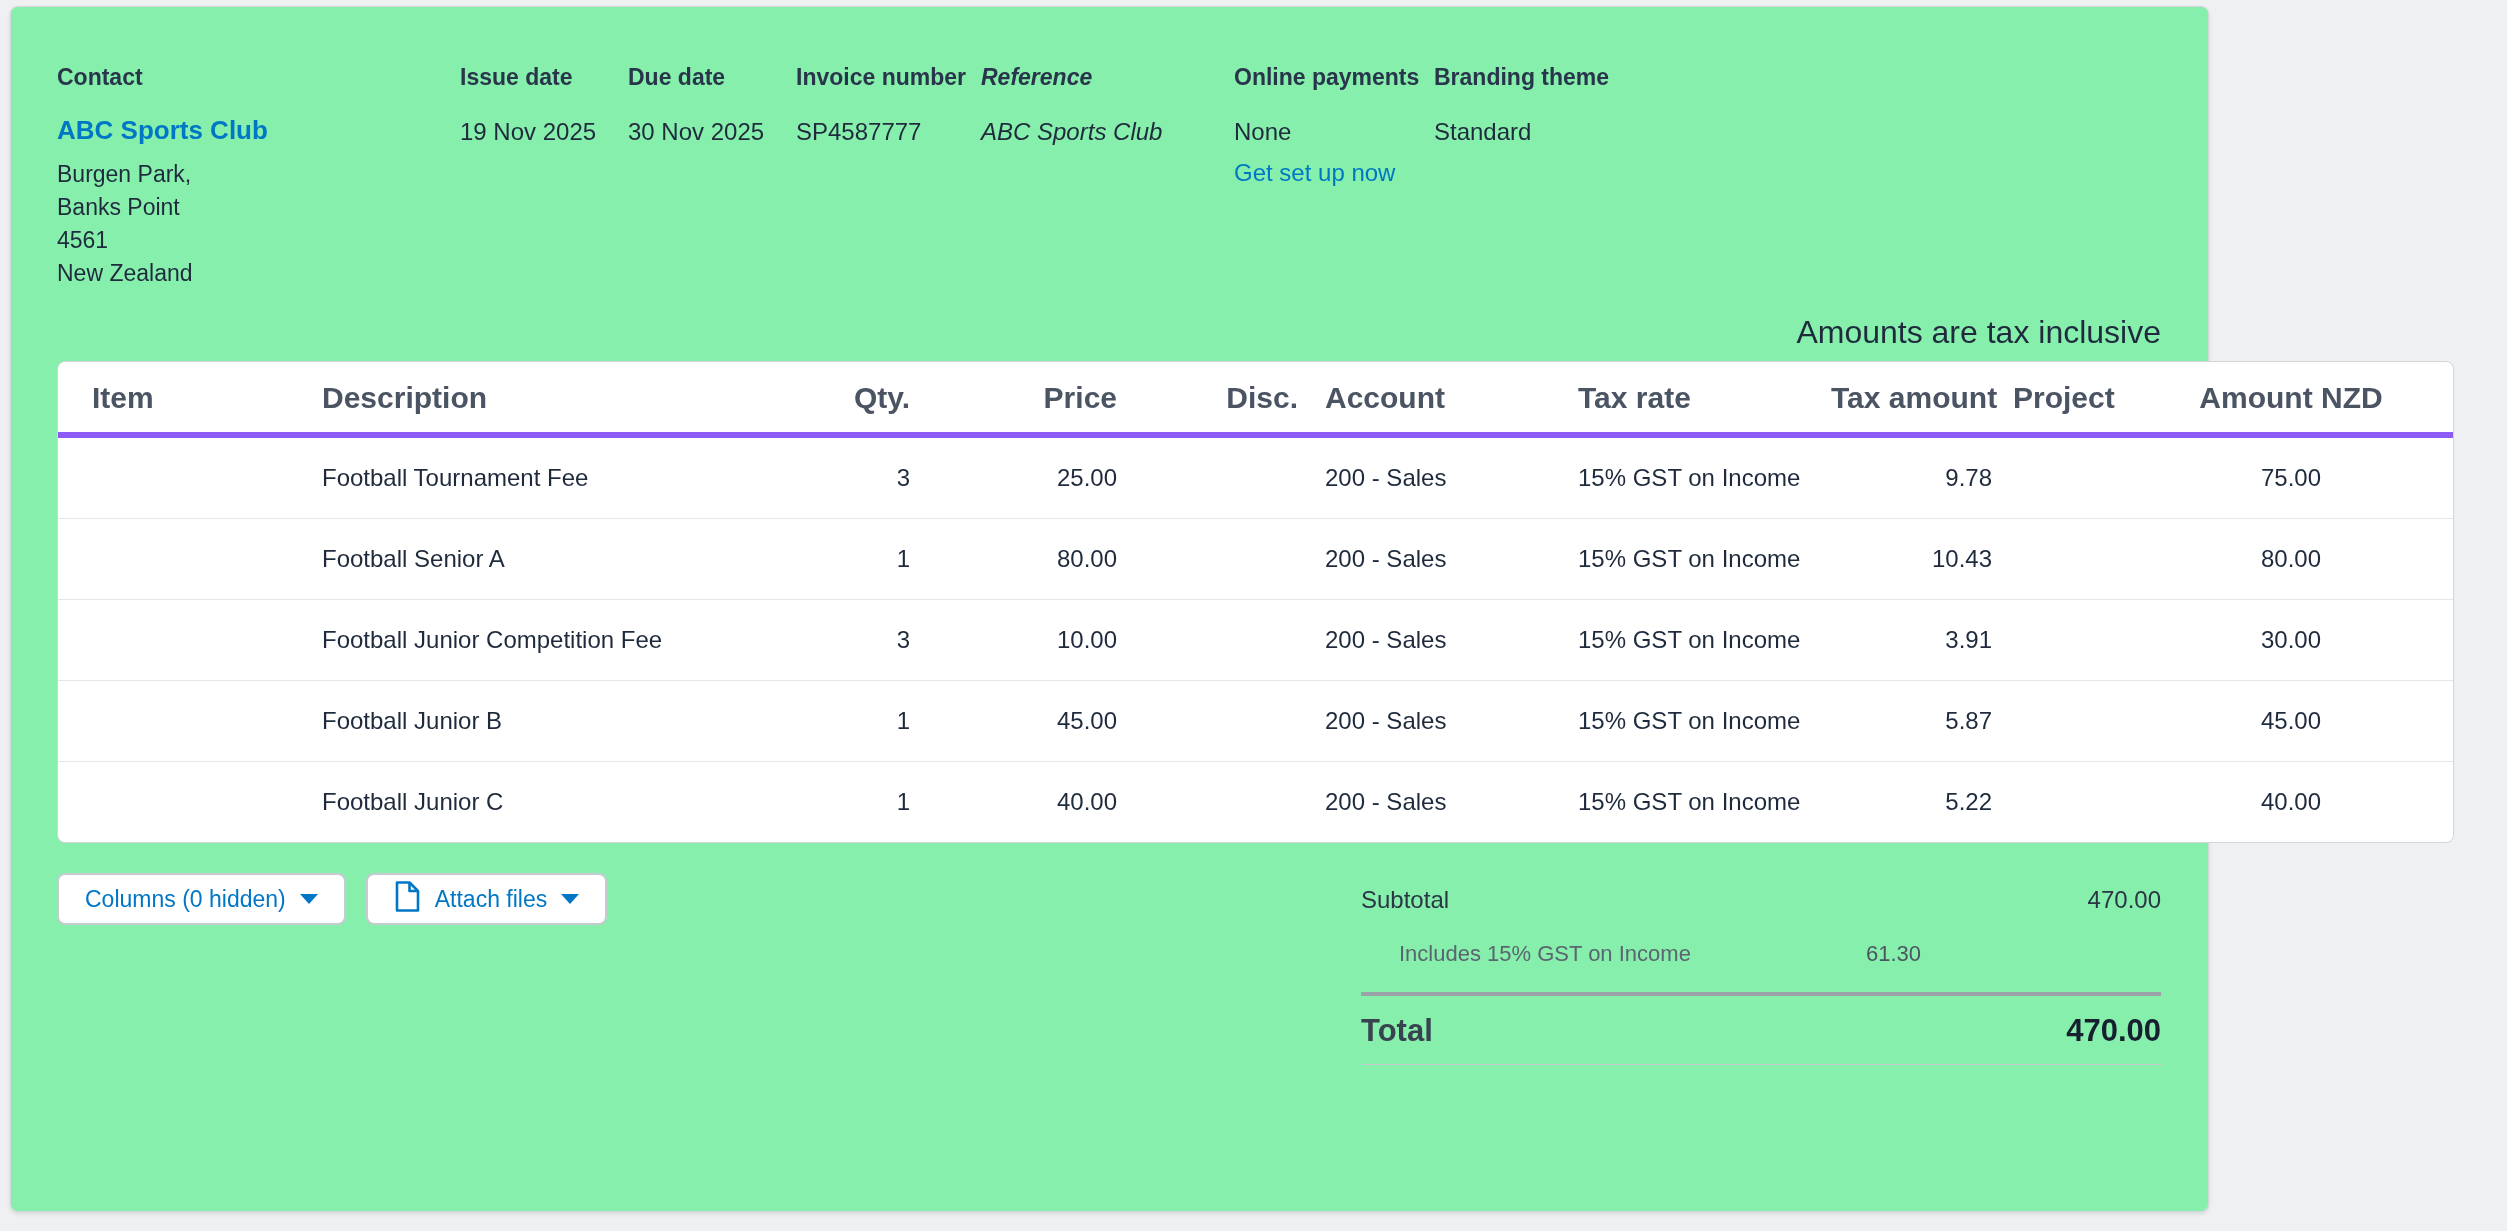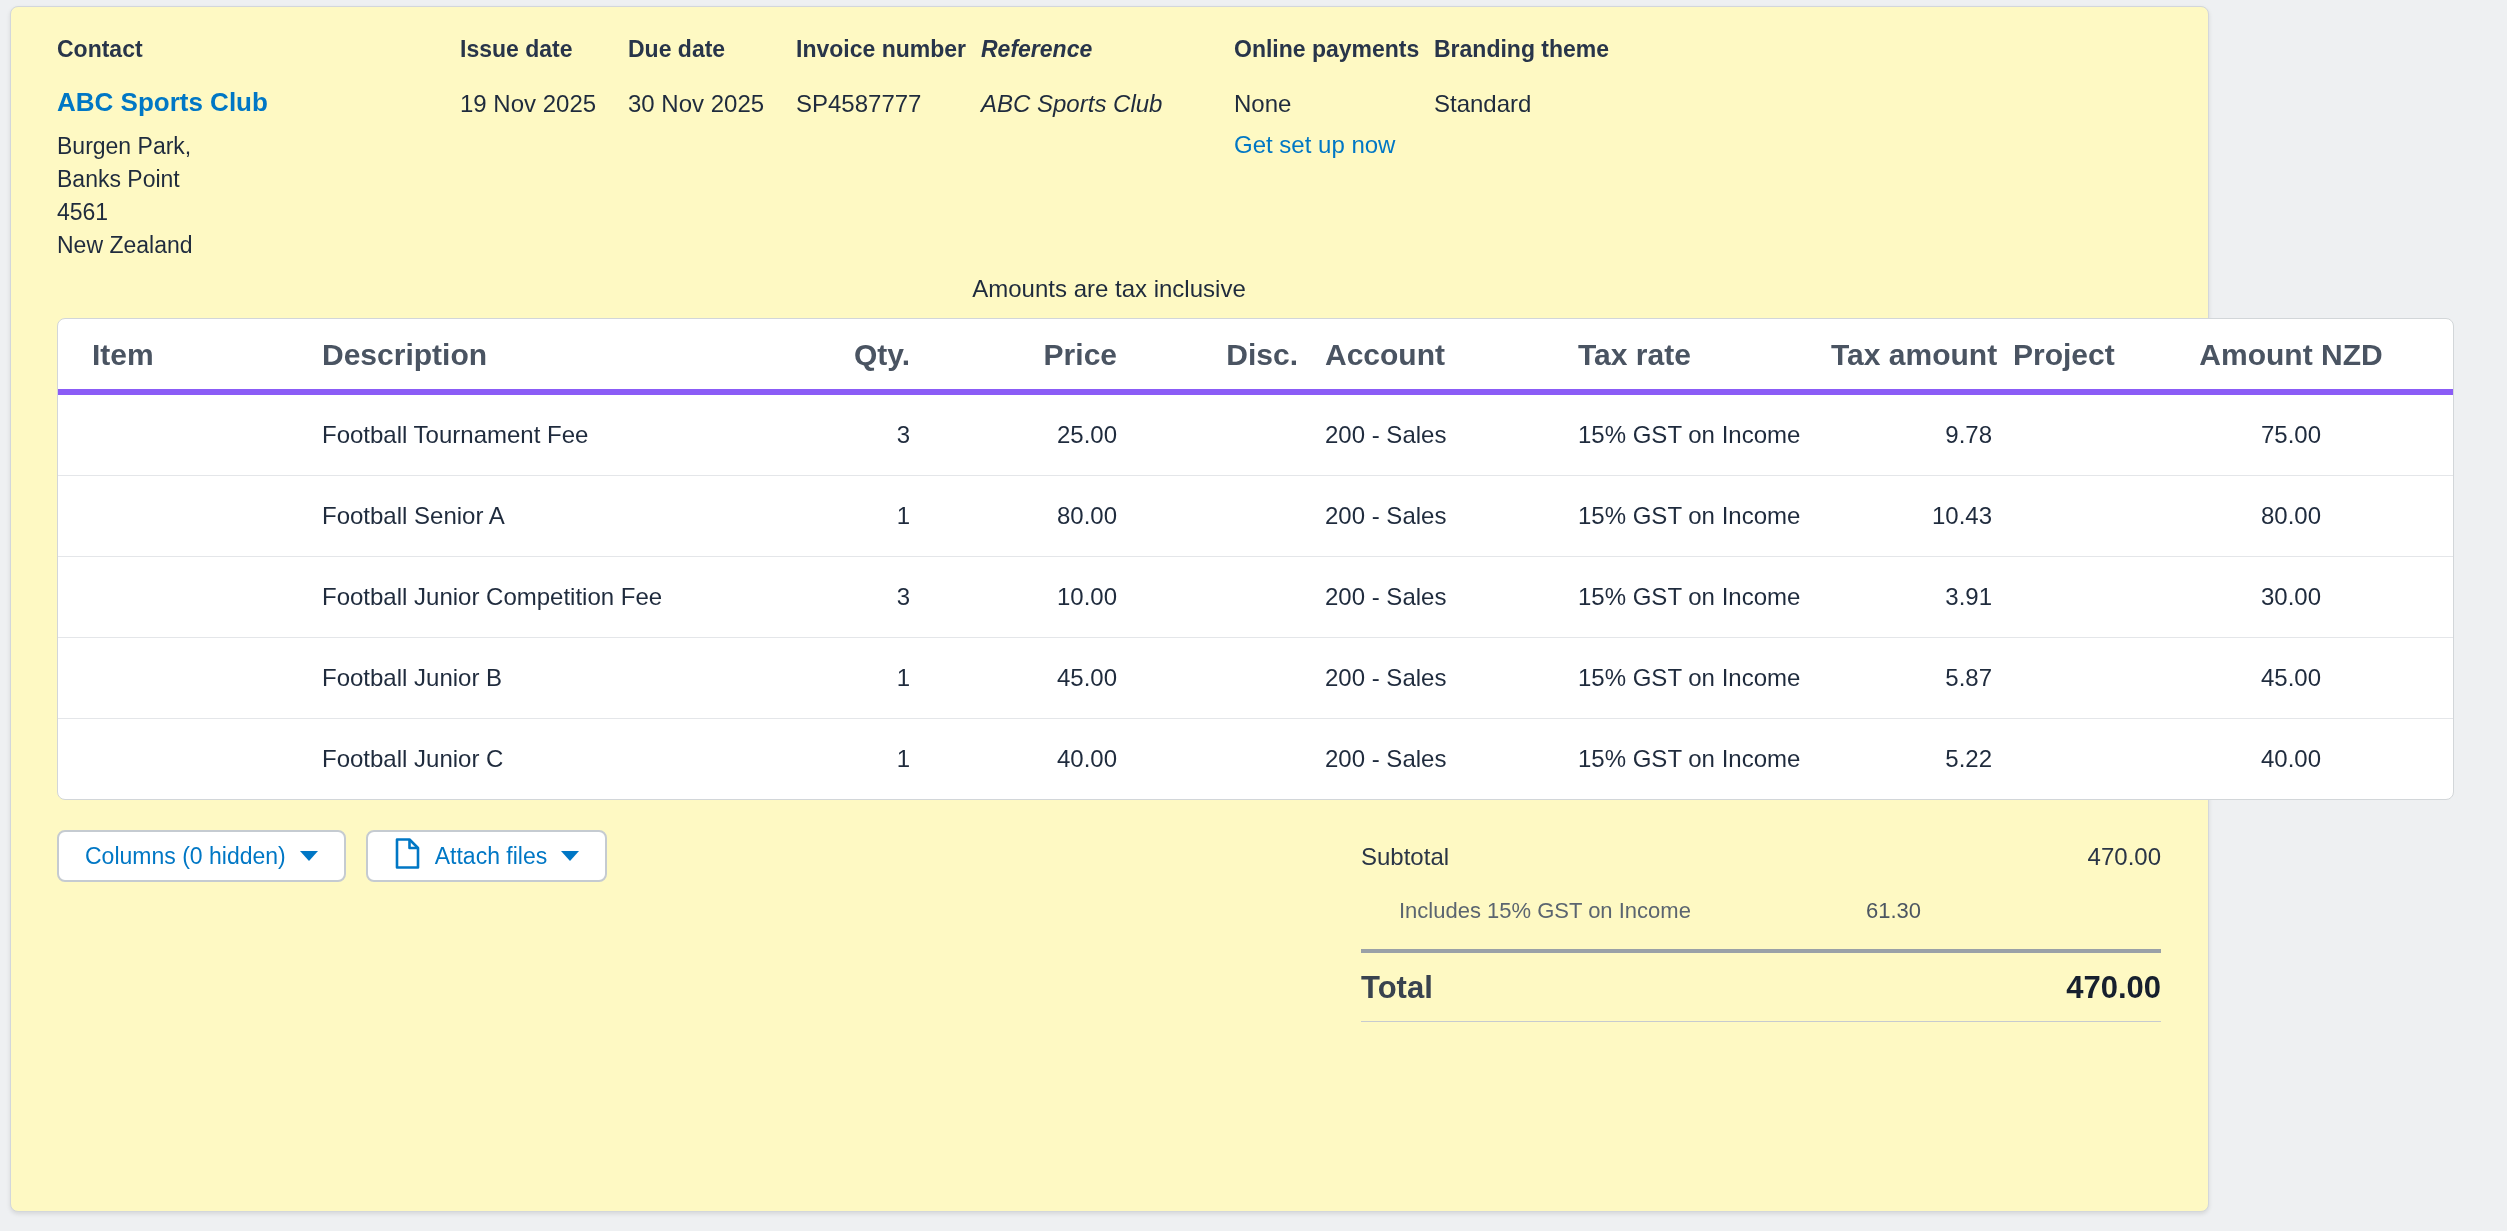--- a/index.html
+++ b/index.html
@@ -14,25 +14,25 @@
   html,body{width:2507px;height:1231px;}
   body{
     background:#eef0f2;
     font-family:"Liberation Sans","DejaVu Sans",sans-serif;
     color:var(--dark);
     overflow:hidden;
   }
   .card{
     position:absolute;left:10px;top:6px;
     width:2199px;height:1206px;
-    background:#fef9c3;
+    background:#86efac;
     border:1px solid var(--card-border);
     border-radius:8px;
     box-shadow:0 2px 4px rgba(0,0,0,.10);
-    padding:28px 47px 0 46px;
+    padding:56px 47px 0 46px;
   }
   
   .header-row{display:flex;align-items:flex-start;}
   .contact-block{width:403px;flex:0 0 403px;}
   .detail-col{flex:0 0 auto;}
   .w-issue{width:168px;} .w-due{width:168px;} .w-invnum{width:185px;}
   .w-ref{width:253px;font-style:italic;} .w-online{width:200px;} .w-brand{width:220px;}
   .field-label{
     font-size:23px;font-weight:bold;color:#28354a;line-height:28px;
   }
@@ -41,22 +41,22 @@
     display:inline-block;margin-top:24px;
     font-size:26px;font-weight:bold;color:var(--blue);
     text-decoration:none;cursor:pointer;
   }
   .address{margin-top:12px;font-size:23px;line-height:33px;color:var(--dark);}
   .link{
     display:inline-block;margin-top:12px;
     font-size:24px;color:var(--blue);text-decoration:none;cursor:pointer;
   }
   .tax-note{
-    text-align:center;font-size:24px;color:var(--dark);
-    margin-top:12px;margin-bottom:14px;line-height:30px;
+    text-align:right;font-size:32px;color:var(--dark);
+    margin-top:27px;margin-bottom:14px;line-height:30px;
   }
   
   table.lines{
     width:2397px;border-collapse:separate;border-spacing:0;table-layout:fixed;
   }
   .table-wrap{
     border:1px solid #d2d6d9;border-radius:8px;overflow:hidden;
     width:2397px;background:#fff;
   }
   th{

